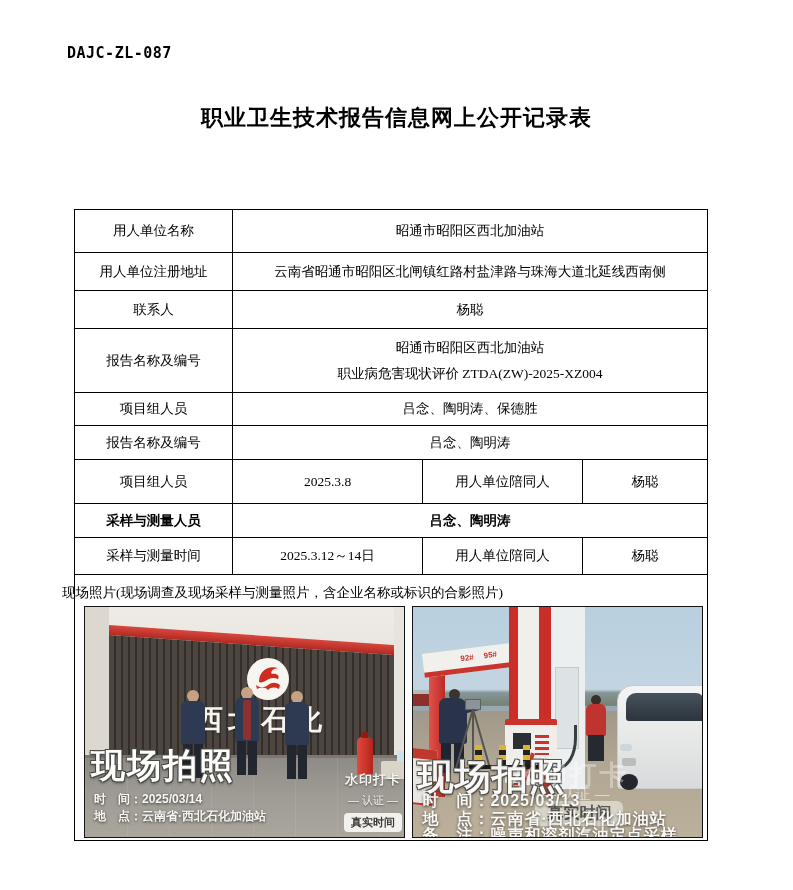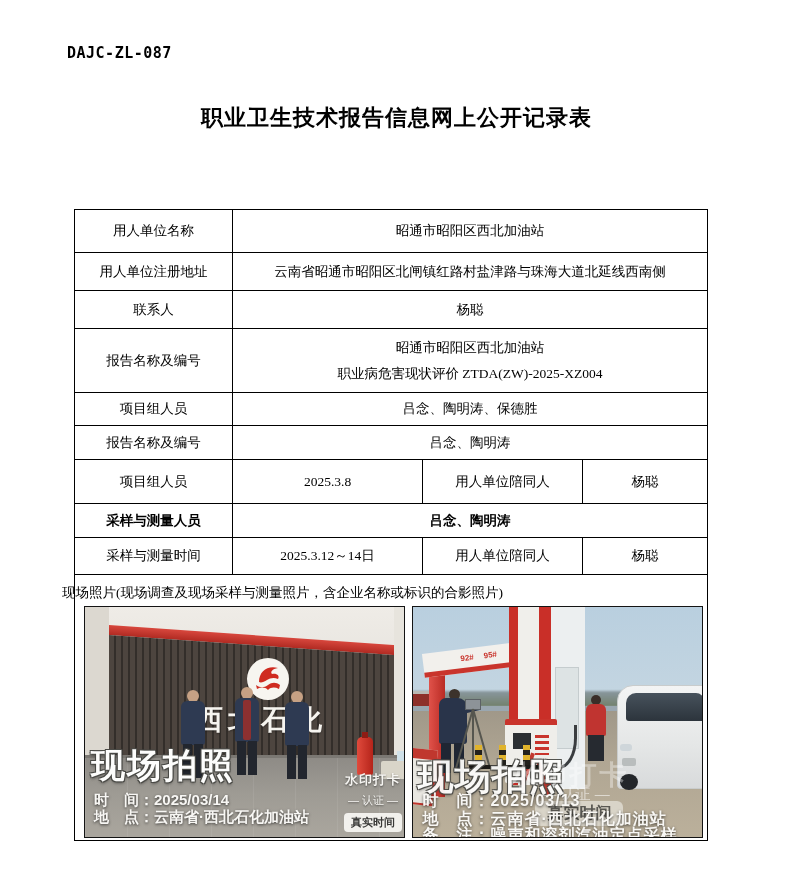--- a/index.html
+++ b/index.html
@@ -43,21 +43,21 @@
   .person .inner { position:absolute; left:9px; top:13px; width:8px; height:40px; background:#8c3030; border-radius:2px; }
   .person .legL,.person .legR { position:absolute; top:54px; width:9px; height:34px; background:#22262e; }
   .person .legL { left:3px; } .person .legR { left:14px; }
   .lp-extinguisher { position:absolute; left:272px; top:130px; width:16px; height:38px; background:linear-gradient(90deg,#e04a3c,#b5241a); border-radius:5px 5px 2px 2px; }
   .lp-extinguisher:before { content:""; position:absolute; left:5px; top:-5px; width:6px; height:6px; background:#8e1c14; }
   .lp-cans { position:absolute; left:296px; top:154px; width:24px; height:18px; background:#d9d5c9; border-radius:2px; box-shadow:14px -12px 0 -2px #cfe0e8; }
   .wm-title { position:absolute; font-weight:bold; color:#fdfdfc; font-family:"Liberation Sans",sans-serif;
               text-shadow:-1px -1px 0 #4a4a46, 1px -1px 0 #4a4a46, -1px 1px 0 #4a4a46, 1px 1px 0 #4a4a46, 0 2px 3px rgba(0,0,0,.4); }
   .lp-wm-title { left:6px; top:136px; font-size:34px; letter-spacing:2px; }
   .wm-line { position:absolute; left:9px; font-weight:bold; color:#f8f7f4; font-family:"Liberation Sans",sans-serif; text-shadow:0 1px 3px rgba(0,0,0,.65); white-space:nowrap; }
-  .lp-line { font-size:15px; }
+  .lp-line { font-size:12px; }
   .lp-line.t { top:184px; } .lp-line.p { top:201px; } .lp-line.n { top:234px; }
   .lp-badge { position:absolute; left:256px; top:164px; width:64px; text-align:center; font-family:"Liberation Sans",sans-serif; color:#f6f5f2; text-shadow:0 1px 2px rgba(0,0,0,.5); }
   .lp-badge .b1 { font-size:13px; font-weight:bold; letter-spacing:1px; }
   .lp-badge .b2 { font-size:11px; margin-top:4px; }
   .lp-badge .b3 { display:inline-block; margin-top:5px; background:#f2f1ed; color:#3a3a38; font-size:11px; font-weight:bold; padding:2px 7px; border-radius:4px; text-shadow:none; }
 
   
   .rp-hills { position:absolute; left:0; right:0; top:84px; height:16px; background:linear-gradient(#8a98a0,#71806a); filter:blur(1px); }
   .rp-rail { position:absolute; left:0; right:0; top:99px; height:5px; background:#9aa7b0; }
   .rp-ground { position:absolute; left:0; right:0; top:104px; bottom:0; background:linear-gradient(#a09889,#b0a693 40%,#bbb09b); }

